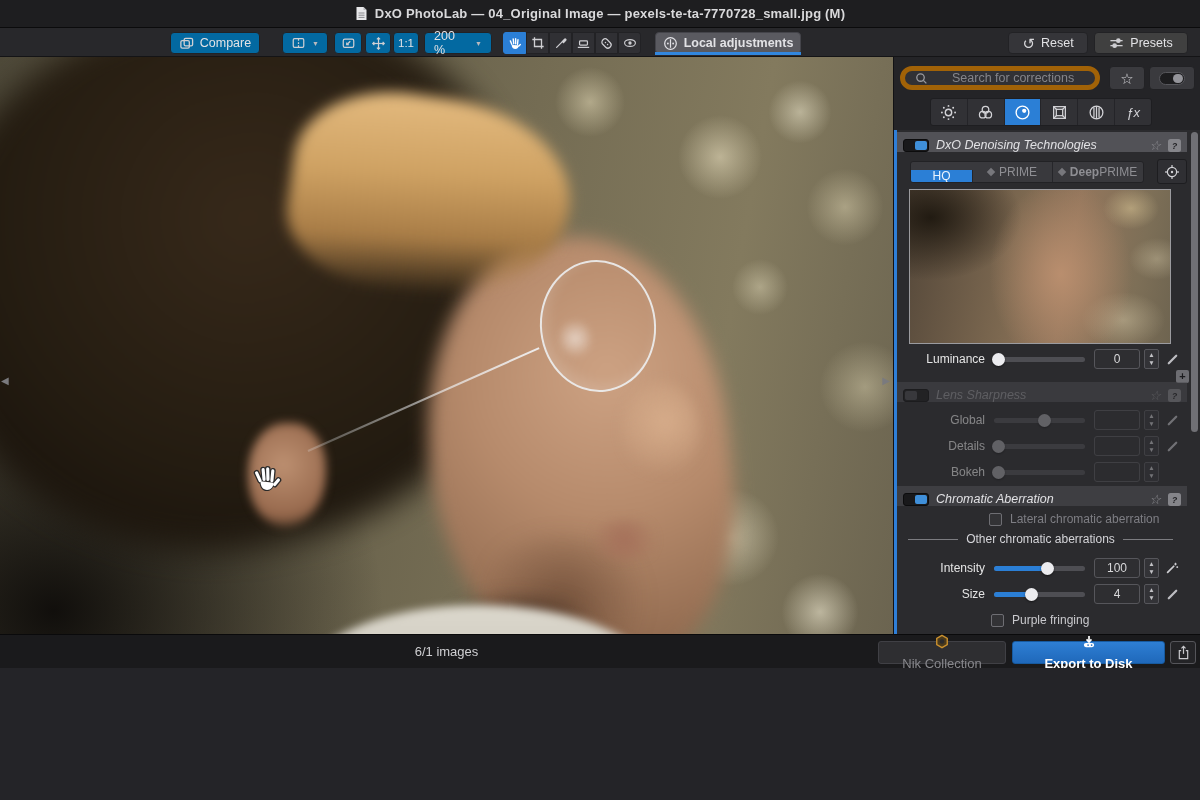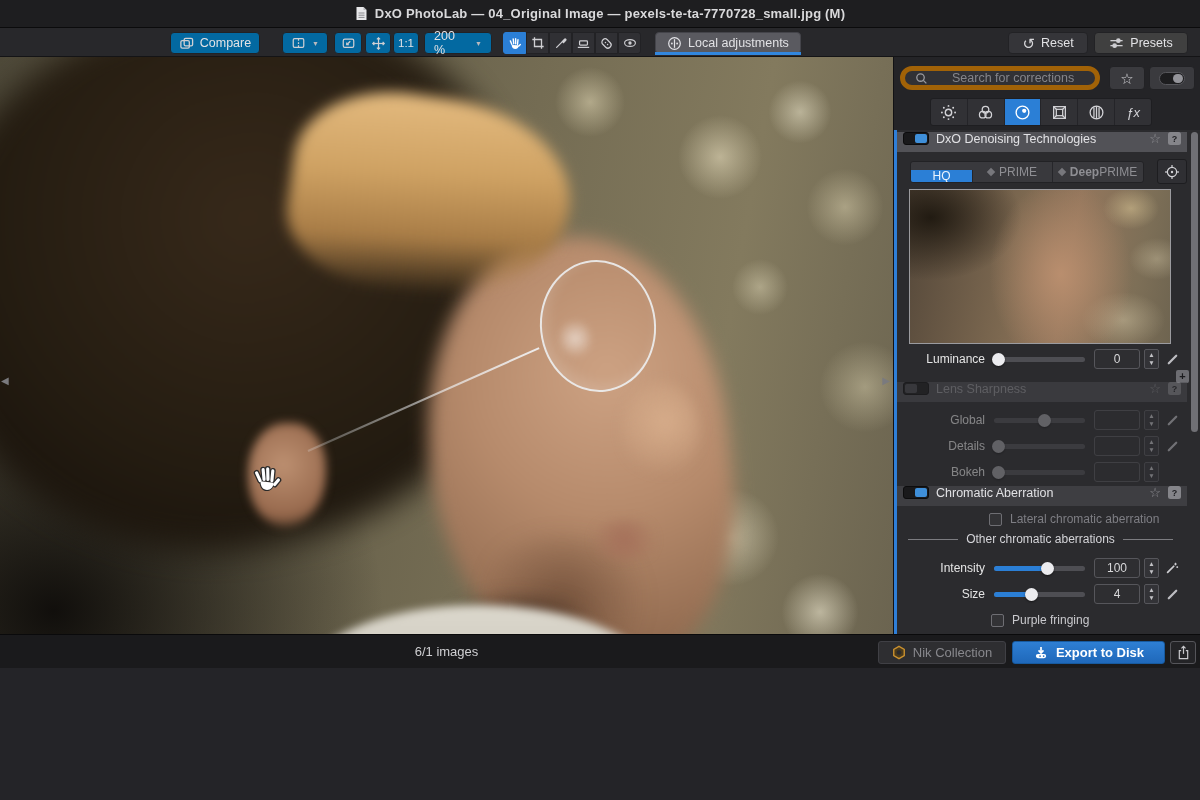--- a/index.html
+++ b/index.html
@@ -10,21 +10,21 @@
   
   #titlebar { position:absolute; left:0; top:0; width:1200px; height:28px; background:#1e1e20; border-bottom:1px solid #0b0b0c; display:flex; align-items:center; justify-content:center; gap:7px; }
   #titlebar .ttl { font-size:13px; font-weight:700; color:#d9d9db; letter-spacing:.2px; }
 
   
   #toolbar { position:absolute; left:0; top:28px; width:1200px; height:29px; background:#28282b; border-bottom:1px solid #141416; }
   .tbtn { position:absolute; top:4px; height:22px; background:#0369a1; border:1px solid #222225; border-radius:4px; display:flex; align-items:center; justify-content:center; gap:6px; color:#e2e2e5; font-size:12.5px; cursor:default; }
   .tool { position:absolute; top:4px; width:23px; height:22px; display:flex; align-items:center; justify-content:center; background:#303034; border:1px solid #222225; }
   .tool.sel { background:#2b7fd6; border-color:#2b7fd6; }
   .caret { font-size:7px; color:#b9b9be; }
-  #la-btn { background:#5a5a60; border-color:#44444a; }
+  #la-btn { background:#5a5a60; border-color:#44444a;font-weight:bold; }
   #la-underline { position:absolute; left:655px; top:52px; width:146px; height:3px; background:#3287de; }
   .reset-glyph { font-size:15px; color:#d6d6d9; line-height:1; }
 
   
   #canvas { position:absolute; left:0; top:57px; width:893px; height:577px; overflow:hidden; background:#3c382e; }
   .ph { position:absolute; }
   #p-base { inset:0;
     background:
       radial-gradient(60px 60px at 720px 100px, rgba(238,228,196,.55), rgba(238,228,196,0) 70%),
       radial-gradient(45px 45px at 800px 55px, rgba(244,238,212,.5), rgba(244,238,212,0) 70%),
@@ -77,21 +77,21 @@
   .sw .kn { position:absolute; right:1px; top:1px; width:10px; height:9px; border-radius:5px; background:#94949a; }
 
   #palette-row { position:absolute; left:36px; top:41px; width:222px; height:28px; display:flex; background:#313135; border:1px solid #1e1e21; border-radius:3px; overflow:hidden; }
   .pal { flex:1; display:flex; align-items:center; justify-content:center; border-right:1px solid #242428; }
   .pal:last-child { border-right:none; }
   .pal.sel { background:#2b7fd6; }
   .fx-glyph { font-size:13px; color:#d3d3d7; font-style:italic; }
 
   #panels { position:absolute; left:0; top:73px; width:307px; height:504px; background:#2b2b2e; overflow:hidden; }
   #stripe { position:absolute; left:0; top:0; width:3px; height:100%; background:#2f7fd8; }
-  .phead { position:absolute; left:3px; width:290px; height:20px; display:flex; align-items:flex-start; gap:7px; padding:0 6px; }
+  .phead { position:absolute; left:3px; width:290px; height:20px; display:flex; align-items:flex-end; gap:7px; padding:0 6px;font-style:italic; }
   .phead .ptitle { flex:1; font-size:12.5px; color:#e1e1e4; }
   .phead.dim .ptitle { color:#96969b; }
   .htog { width:26px; height:13px; border-radius:3px; background:#19191b; border:1px solid #0c0c0d; position:relative; }
   .htog .hk { position:absolute; top:1px; width:12px; height:9px; border-radius:2px; }
   .htog.on .hk { right:1px; background:#3f8fd9; }
   .htog.off .hk { left:1px; background:#48484d; }
   .help { width:13px; height:13px; background:#85858a; border-radius:2.5px; color:#1f1f22; font-size:9px; font-weight:700; display:flex; align-items:center; justify-content:center; }
   .phead .star-glyph { font-size:13px; color:#909095; }
 
   #seg { position:absolute; left:16px; top:31px; width:234px; height:22px; display:flex; background:#39393d; border:1px solid #222225; border-radius:3px; overflow:hidden; }
@@ -128,21 +128,21 @@
   .chk { width:13px; height:13px; border:1px solid #6e6e73; border-radius:2px; background:rgba(255,255,255,.04); }
   .chkrow { position:absolute; display:flex; align-items:center; gap:8px; font-size:12px; }
   .sep { position:absolute; left:14px; width:265px; display:flex; align-items:center; gap:8px; color:#d4d4d8; font-size:12px; }
   .sep .ln { flex:1; height:1px; background:#7c7c80; }
 
   #vscroll { position:absolute; right:3px; top:2px; width:7px; height:300px; border-radius:4px; background:#707075; }
 
   
   #bottombar { position:absolute; left:0; top:634px; width:1200px; height:34px; background:#1a1a1c; border-top:1px solid #0a0a0b; }
   #img-count { position:absolute; left:0; top:9px; width:893px; text-align:center; font-size:13px; color:#cfcfd2; }
-  .bbtn { position:absolute; top:6px; height:23px; border-radius:3px; display:flex; align-items:center; justify-content:center; gap:7px; font-size:13px; }
+  .bbtn { position:absolute; top:6px; height:23px; border-radius:3px; display:flex; align-items:center; justify-content:center; gap:7px; font-size:13px;flex-direction:column; }
   #nik-btn { left:878px; width:128px; background:#2e2e31; border:1px solid #404045; color:#88888d; }
   #export-btn { left:1012px; width:153px; background:linear-gradient(180deg,#2e7fd4,#1f68ba); border:1px solid #175a9f; color:#fff; font-weight:700; }
   #share-btn { left:1170px; width:26px; background:#242427; border:1px solid #55555a; }
 
   #footer { position:absolute; left:0; top:668px; width:1200px; height:132px; background:#242428; }
 
   svg { display:block; }
 </style>
 </head>
 <body>

